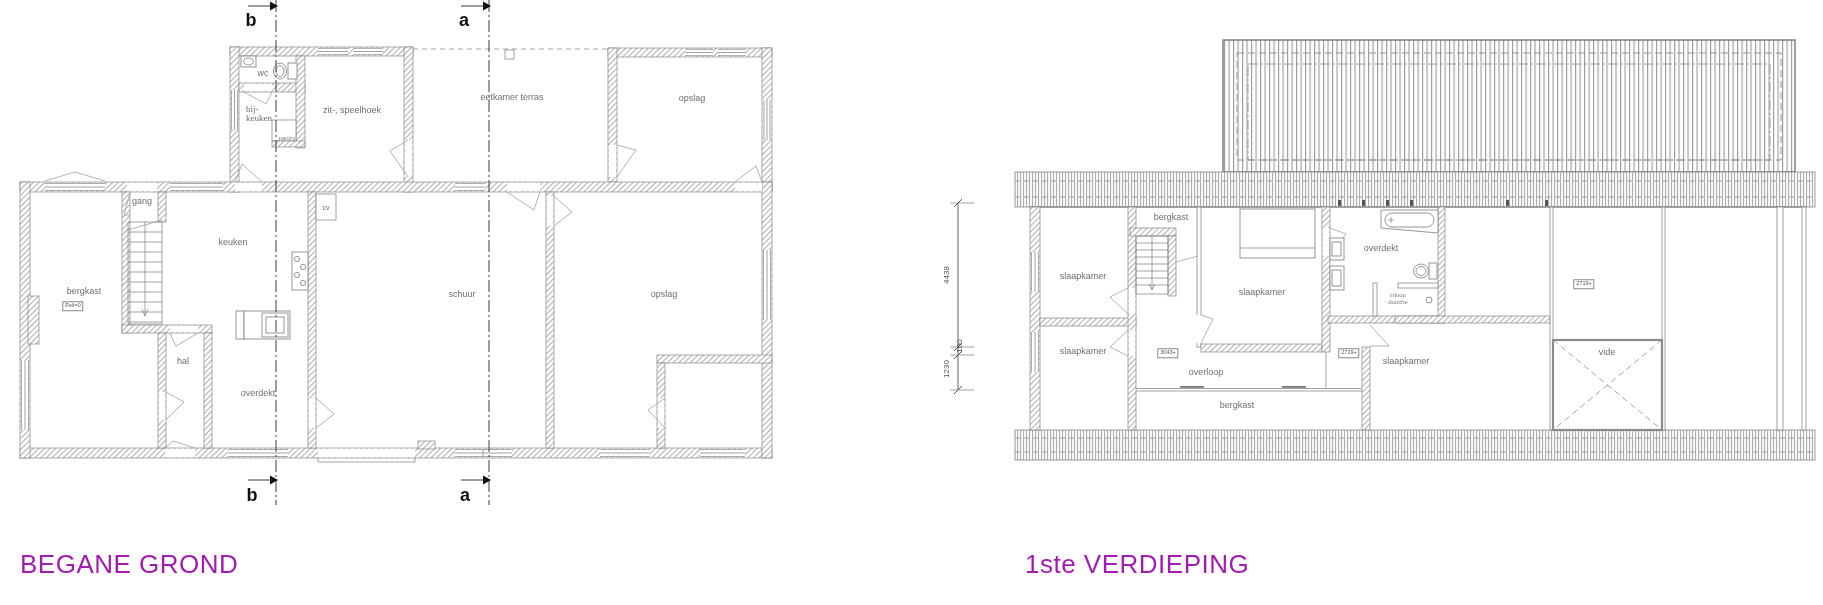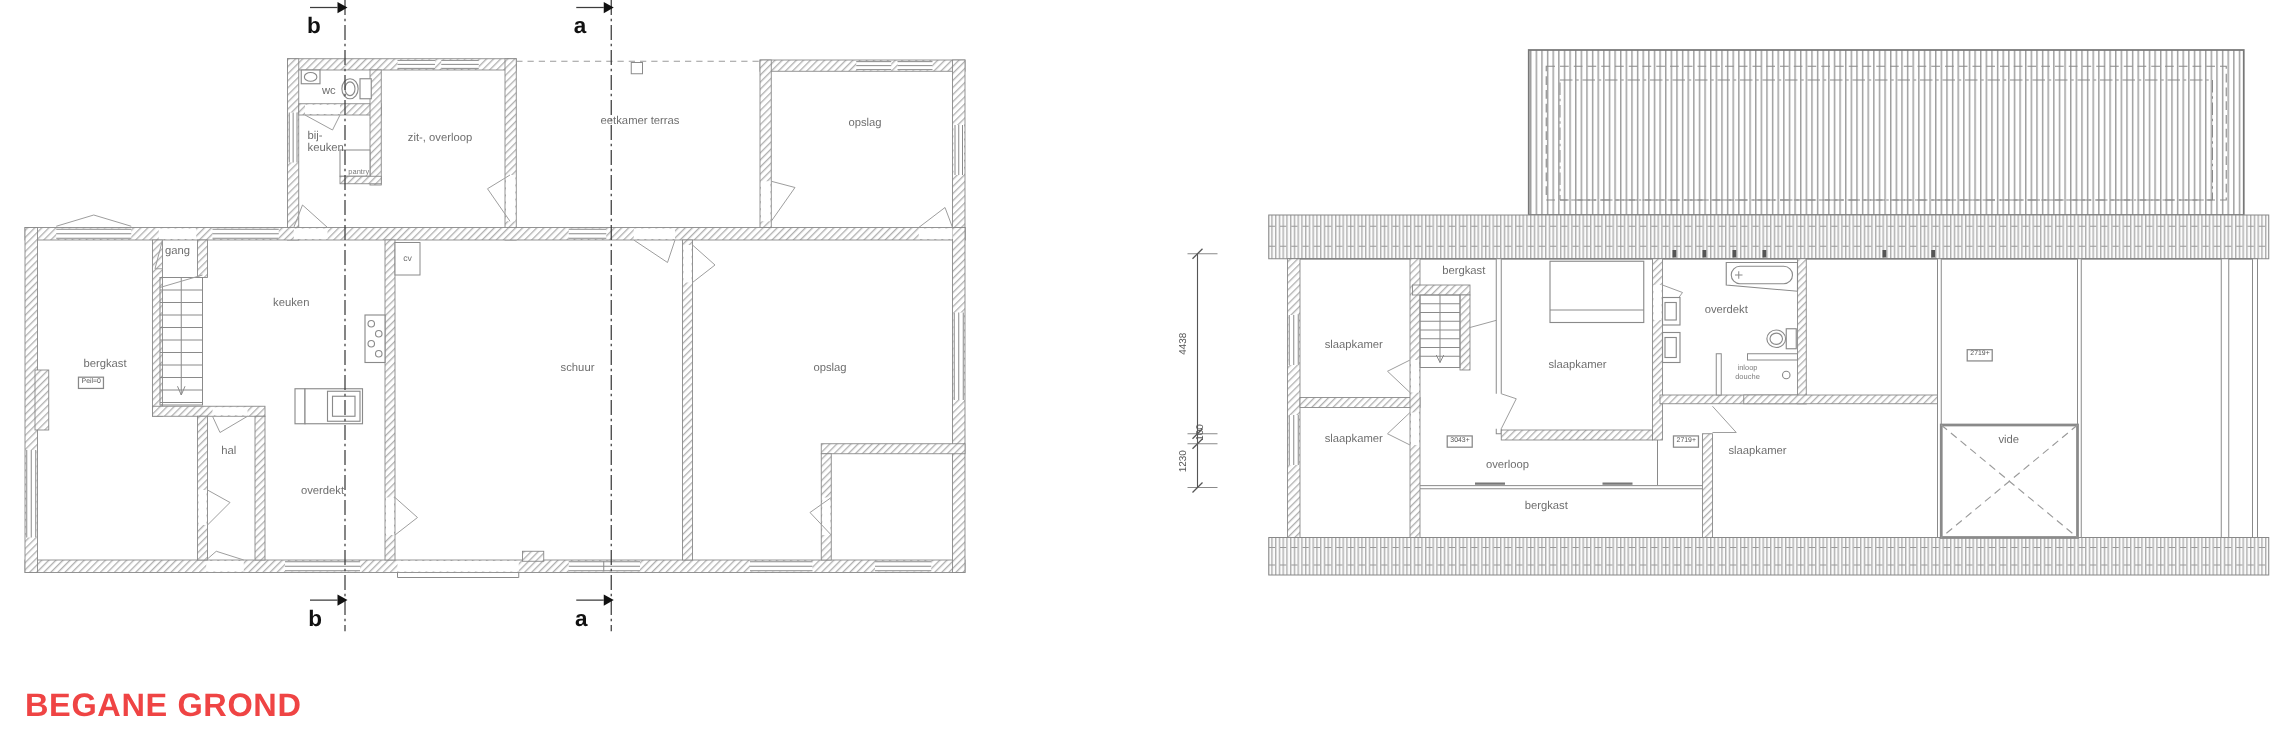--- a/index.html
+++ b/index.html
@@ -11,27 +11,27 @@
   .tw{fill:#fff;stroke:#8a8a8a;stroke-width:0.8;}
   .wn{fill:#fff;stroke:none;}
   .ln{stroke:#8a8a8a;stroke-width:0.8;fill:none;}
   .dr{stroke:#9e9e9e;stroke-width:0.8;fill:none;}
   .fx{fill:#fff;stroke:#8a8a8a;stroke-width:0.9;}
   .sec{stroke:#3c3c3c;stroke-width:1;fill:none;}
   .dash{stroke:#9a9a9a;stroke-width:0.9;fill:none;stroke-dasharray:5 4;}
   
   .lbl{position:absolute;font-size:9px;color:#6e6e6e;white-space:nowrap;
        transform:translate(-50%,-50%);line-height:1;}
-  .lbl.left{transform:translate(0,-50%);}
+  .lbl.left{transform:translate(0,-50%);font-family:Liberation Serif, serif;}
   .tiny{font-size:6px;color:#7d7d7d;}
   .small7{font-size:7px;}
   .box{font-size:5.5px;border:1px solid #888;padding:1px 2px;background:#fff;color:#555;}
   .sect{font-size:18px;font-weight:bold;color:#111;}
   .dim{font-size:8px;color:#555;transform:translate(-50%,-50%) rotate(-90deg);}
-  .ttl{position:absolute;font-size:26px;font-weight:bold;color:#ef4444;
+  .ttl{position:absolute;font-size:26px;font-weight:normal;color:#a21caf;
        letter-spacing:0.5px;white-space:nowrap;line-height:1;}
 </style>
 </head>
 <body>
 
 <div class="canvas">
 
 <svg width="1823" height="605" viewBox="0 0 1823 605">
   <defs>
     <pattern id="hw" width="4" height="4" patternUnits="userSpaceOnUse" patternTransform="rotate(45)">
@@ -387,21 +387,21 @@
 
 <span class="lbl sect" style="left:251px;top:20px">b</span>
 <span class="lbl sect" style="left:464px;top:20px">a</span>
 <span class="lbl sect" style="left:252px;top:495px">b</span>
 <span class="lbl sect" style="left:465px;top:495px">a</span>
 
 <span class="lbl" style="left:263px;top:73px">wc</span>
 <span class="lbl left" style="left:246px;top:109px">bij-</span>
 <span class="lbl left" style="left:246px;top:118px">keuken</span>
 <span class="lbl tiny" style="left:287px;top:138px">pantry</span>
-<span class="lbl" style="left:352px;top:110px">zit-, overloop</span>
+<span class="lbl" style="left:352px;top:110px">zit-, speelhoek</span>
 <span class="lbl" style="left:512px;top:97px">eetkamer terras</span>
 <span class="lbl" style="left:692px;top:98px">opslag</span>
 <span class="lbl" style="left:142px;top:201px">gang</span>
 <span class="lbl small7" style="left:326px;top:207px">cv</span>
 <span class="lbl" style="left:233px;top:242px">keuken</span>
 <span class="lbl" style="left:84px;top:291px">bergkast</span>
 <span class="lbl box" style="left:73px;top:306px">Peil=0</span>
 <span class="lbl" style="left:183px;top:361px">hal</span>
 <span class="lbl" style="left:258px;top:393px">overdekt</span>
 <span class="lbl" style="left:462px;top:294px">schuur</span>
@@ -419,14 +419,15 @@
 <span class="lbl" style="left:1381px;top:248px">overdekt</span>
 <span class="lbl tiny" style="left:1398px;top:295px">inloop</span>
 <span class="lbl tiny" style="left:1398px;top:302px">douche</span>
 <span class="lbl" style="left:1406px;top:361px">slaapkamer</span>
 <span class="lbl" style="left:1206px;top:372px">overloop</span>
 <span class="lbl" style="left:1237px;top:405px">bergkast</span>
 <span class="lbl" style="left:1607px;top:352px">vide</span>
 <span class="lbl box" style="left:1168px;top:353px">3043+</span>
 <span class="lbl box" style="left:1349px;top:353px">2719+</span>
 <span class="lbl box" style="left:1584px;top:284px">2719+</span>
+<span class="ttl" style="left:1025px;top:551px">1ste VERDIEPING</span>
 
 </div>
 
 </body></html>

